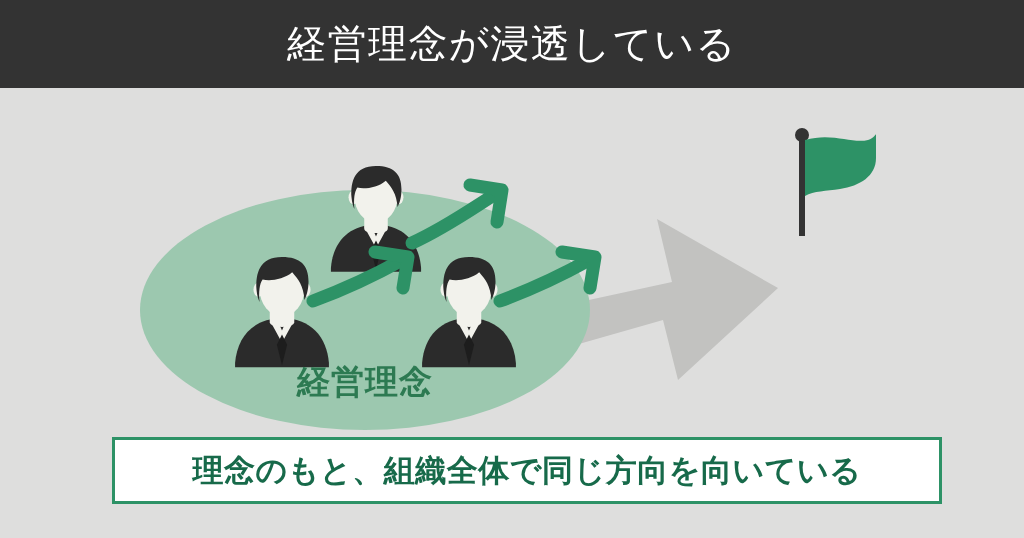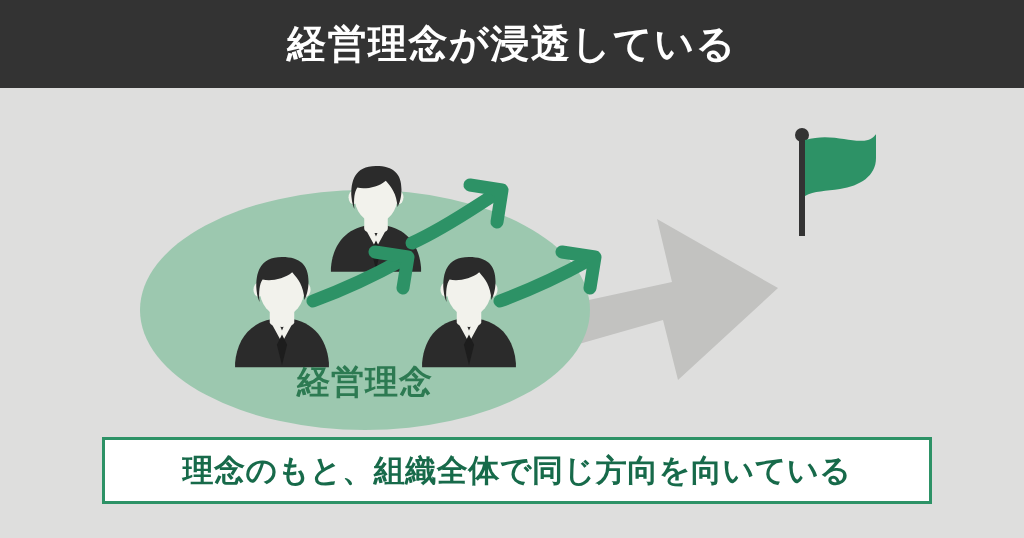--- a/index.html
+++ b/index.html
@@ -28,41 +28,41 @@
     position: absolute;
     left: 0;
     top: 0;
     width: 1024px;
     height: 88px;
     display: flex;
     align-items: center;
     justify-content: center;
     color: #ffffff;
     font-size: 39px;
-    font-weight: 700;
+    font-weight: 400;
     letter-spacing: 1.5px;
     white-space: nowrap;
   }
   
   #illustration {
     position: absolute;
     left: 0;
     top: 88px;
     width: 1016px;
     height: 450px;
   }
   #illustration svg {
     display: block;
     width: 1024px;
     height: 450px;
   }
   
   #caption-box {
     position: absolute;
-    left: 102px;
+    left: 112px;
     top: 437px;
     width: 830px;
     height: 67px;
     box-sizing: border-box;
     background: #ffffff;
     border: 3px solid #2d9266;
     display: flex;
     align-items: center;
     justify-content: center;
   }

